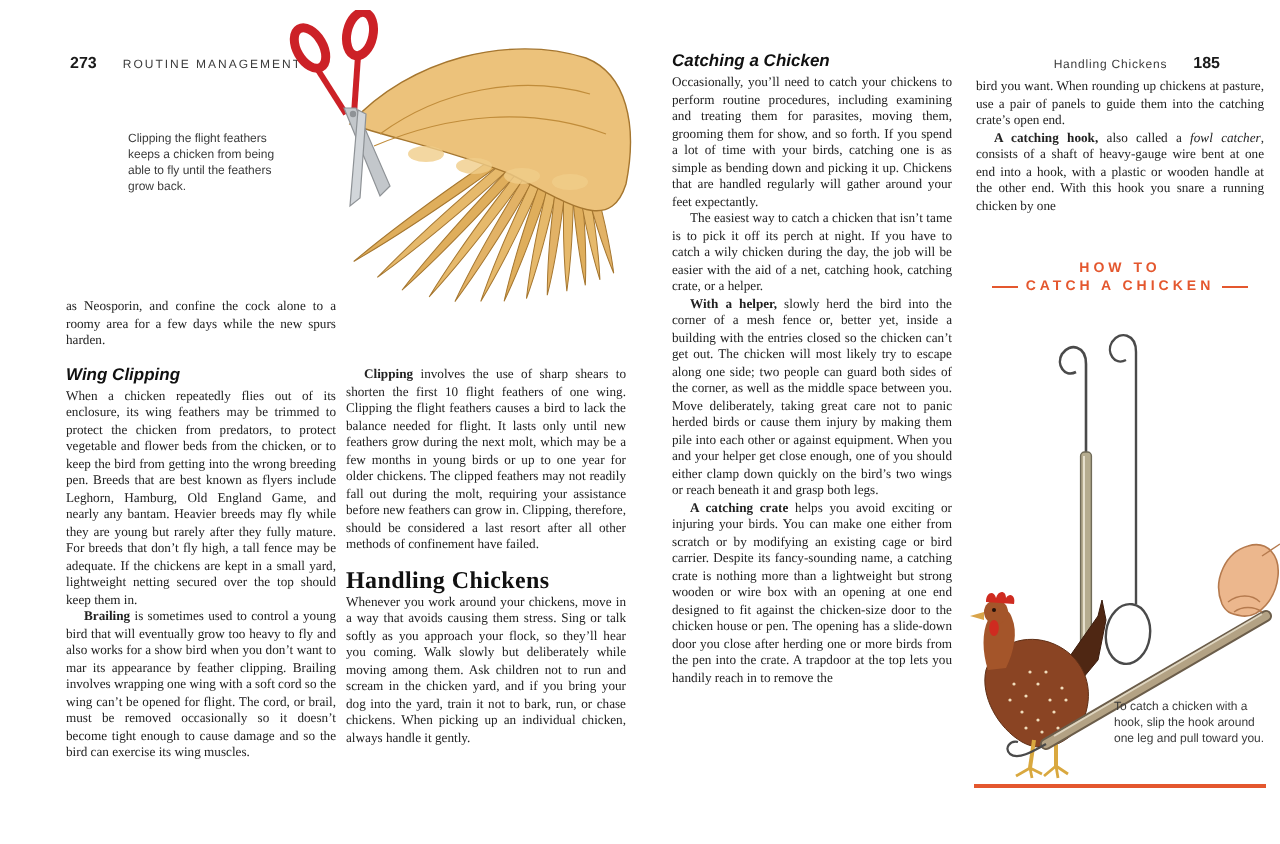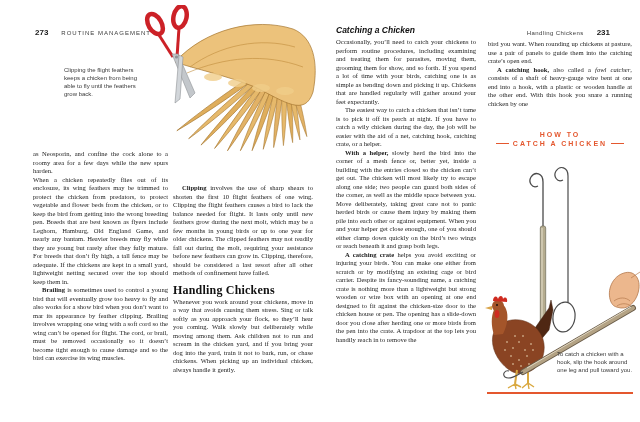--- a/index.html
+++ b/index.html
@@ -77,33 +77,34 @@
         <path d="M44,50 L40,98 L45,94 L48,52 Z" fill="#d2d6da" stroke="#8e9296" stroke-width="0.6"></path>
         <circle cx="41.5" cy="52" r="1.6" fill="#8e9296"></circle>
       </g>
     </svg>
   </div>
 
   <div class="abs caption" style="left:64px;top:66px;width:86px;">Clipping the flight feathers keeps a chicken from being able to fly until the feathers grow back.</div>
 
   <div class="abs col" style="left:33px;top:150px;width:135px;">
     <p>as Neosporin, and confine the cock alone to a roomy area for a few days while the new spurs harden.</p>
+    <h3 class="subhead">Wing Clipping</h3>
     <p>When a chicken repeatedly flies out of its enclosure, its wing feathers may be trimmed to protect the chicken from predators, to protect vegetable and flower beds from the chicken, or to keep the bird from getting into the wrong breeding pen. Breeds that are best known as flyers include Leghorn, Hamburg, Old England Game, and nearly any bantam. Heavier breeds may fly while they are young but rarely after they fully mature. For breeds that don’t fly high, a tall fence may be adequate. If the chickens are kept in a small yard, lightweight netting secured over the top should keep them in.</p>
     <p class="indent"><span class="lead">Brailing</span><span> is sometimes used to control a young bird that will eventually grow too heavy to fly and also works for a show bird when you don’t want to mar its appearance by feather clipping. Brailing involves wrapping one wing with a soft cord so the wing can’t be opened for flight. The cord, or brail, must be removed occasionally so it doesn’t become tight enough to cause damage and so the bird can exercise its wing muscles.</span></p>
   </div>
 
   <div class="abs col" style="left:173px;top:184px;width:140px;">
     <p class="indent"><span class="lead">Clipping</span><span> involves the use of sharp shears to shorten the first 10 flight feathers of one wing. Clipping the flight feathers causes a bird to lack the balance needed for flight. It lasts only until new feathers grow during the next molt, which may be a few months in young birds or up to one year for older chickens. The clipped feathers may not readily fall out during the molt, requiring your assistance before new feathers can grow in. Clipping, therefore, should be considered a last resort after all other methods of confinement have failed.</span></p>
     <h2 class="sectionhead">Handling Chickens</h2>
     <p>Whenever you work around your chickens, move in a way that avoids causing them stress. Sing or talk softly as you approach your flock, so they’ll hear you coming. Walk slowly but deliberately while moving among them. Ask children not to run and scream in the chicken yard, and if you bring your dog into the yard, train it not to bark, run, or chase chickens. When picking up an individual chicken, always handle it gently.</p>
   </div>
 
   <div class="abs" style="right:30px;top:21px;text-align:right;">
     <span class="runhead" style="letter-spacing:0.4px;">Handling Chickens</span>
-    <span class="pagenum" style="margin-left:9px;">231</span>
+    <span class="pagenum" style="margin-left:9px;">185</span>
   </div>
 
   <div class="abs col" style="left:336px;top:26px;width:140px;">
     <h3 class="subhead" style="margin-top:0;">Catching a Chicken</h3>
     <p>Occasionally, you’ll need to catch your chickens to perform routine procedures, including examining and treating them for parasites, moving them, grooming them for show, and so forth. If you spend a lot of time with your birds, catching one is as simple as bending down and picking it up. Chickens that are handled regularly will gather around your feet expectantly.</p>
     <p class="indent">The easiest way to catch a chicken that isn’t tame is to pick it off its perch at night. If you have to catch a wily chicken during the day, the job will be easier with the aid of a net, catching hook, catching crate, or a helper.</p>
     <p class="indent"><span class="lead">With a helper,</span><span> slowly herd the bird into the corner of a mesh fence or, better yet, inside a building with the entries closed so the chicken can’t get out. The chicken will most likely try to escape along one side; two people can guard both sides of the corner, as well as the middle space between you. Move deliberately, taking great care not to panic herded birds or cause them injury by making them pile into each other or against equipment. When you and your helper get close enough, one of you should either clamp down quickly on the bird’s two wings or reach beneath it and grasp both legs.</span></p>
     <p class="indent"><span class="lead">A catching crate</span><span> helps you avoid exciting or injuring your birds. You can make one either from scratch or by modifying an existing cage or bird carrier. Despite its fancy-sounding name, a catching crate is nothing more than a lightweight but strong wooden or wire box with an opening at one end designed to fit against the chicken-size door to the chicken house or pen. The opening has a slide-down door you close after herding one or more birds from the pen into the crate. A trapdoor at the top lets you handily reach in to remove the</span></p>
   </div>
 

